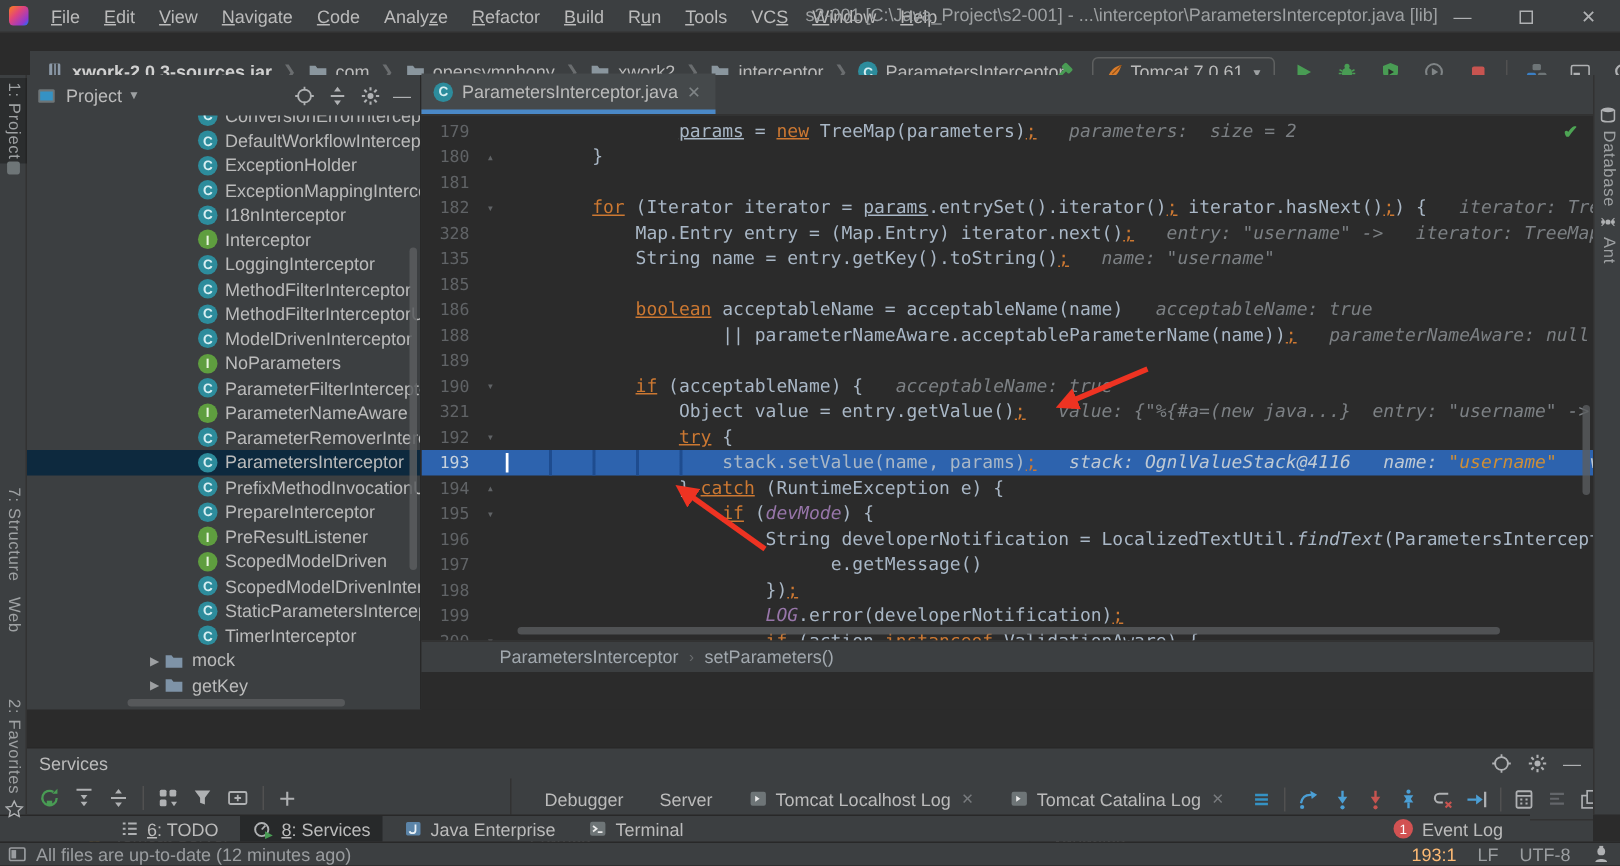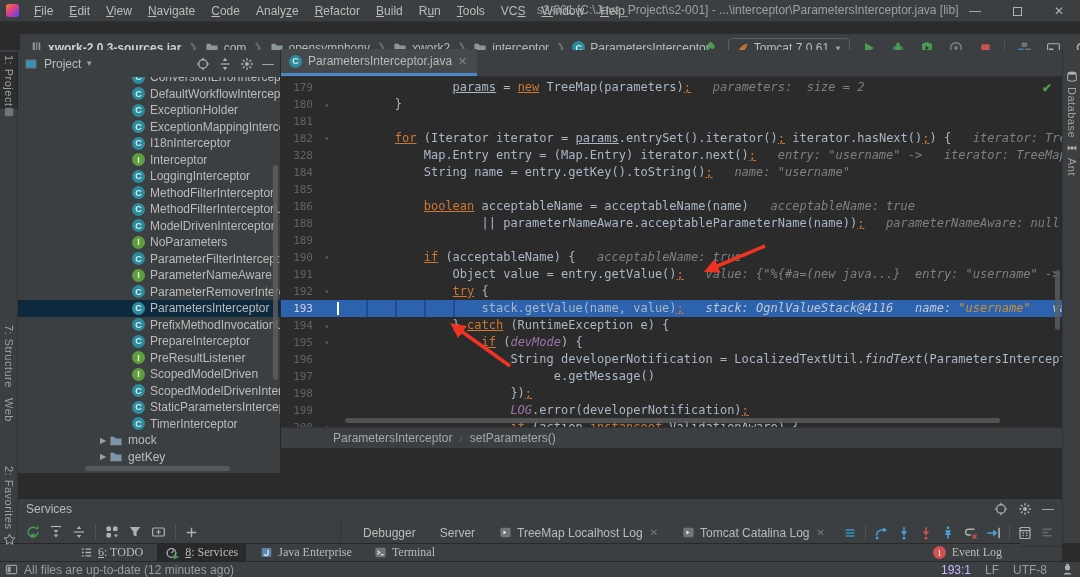--- a/index.html
+++ b/index.html
@@ -108,34 +108,34 @@
   .svc-tab { display:flex; align-items:center; gap:5px; padding:0 10px; height:28px; color:#BBBBBB; white-space:nowrap; }
   .svc-tab.active { box-shadow:inset 0 -2px 0 #787E84; }
   .svc-tab .close { color:#787B7E; font-size:10px; margin-left:2px; }
   #dbg-icons { display:flex; align-items:center; gap:8px; margin-left:4px; flex:1; }
   #svc-panes { height:22px; display:flex; align-items:center; }
   #pane-frames { width:345px; padding-left:12px; }
   #pane-vars { flex:1; padding-left:14px; border-left:1px solid #323232; height:100%; display:flex; align-items:center; }
 
   
   #bottombar { position:absolute; left:0; top:543px; width:1020px; height:18px; background:#3C3F41;
-    border-top:1px solid #282828; display:flex; align-items:center;font-family:Liberation Serif, serif; }
+    border-top:1px solid #282828; display:flex; align-items:center; }
   .btab { display:flex; align-items:center; gap:5px; height:18px; padding:0 8px; color:#BBBBBB; }
   .btab.active { background:#27292A; }
   #btabs { display:flex; margin-left:72px; gap:6px; }
   #eventlog { margin-left:auto; margin-right:18px; display:flex; align-items:center; gap:6px; }
   #evt-badge { width:13px; height:13px; border-radius:50%; background:#D25252; color:#FFF; font-size:9px;
     display:flex; align-items:center; justify-content:center; }
 
   
   #statusbar { position:absolute; left:0; top:561px; width:1080px; height:16px; background:#3C3F41;
     border-top:1px solid #282828; display:flex; align-items:center; color:#9A9DA0; }
   #status-left { display:flex; align-items:center; gap:6px; margin-left:5px; }
   #status-right { margin-left:auto; display:flex; align-items:center; gap:14px; margin-right:6px; }
-  #status-right .pos { color:#c4b5fd; }
+  #status-right .pos { color:#fdba74; }
 
   #arrows { position:absolute; left:0; top:0; width:1080px; height:577px; pointer-events:none; z-index:50; }
   svg.ic { display:block; }
 </style>
 </head>
 <body>
 
 <div id="app">
 
   <div id="titlebar">
@@ -550,21 +550,21 @@
           <span class="ln">182</span>
           <span class="fold">▾</span>
           <span class="ecl">        <span class="tk-k">for</span><span class="tk-d"> (Iterator iterator = </span><span class="tk-u">params</span><span class="tk-d">.entrySet().iterator()</span><span class="tk-k">;</span><span class="tk-d"> iterator.hasNext()</span><span class="tk-k">;</span><span class="tk-d">) { </span><span class="tk-h">  iterator: TreeMap$EntryIterat</span></span>
         </div>
         <div class="eline">
           <span class="ln">328</span>
           <span class="fold"></span>
           <span class="ecl">            <span class="tk-d">Map.Entry entry = (Map.Entry) iterator.next()</span><span class="tk-k">;</span><span class="tk-h">   entry: "username" -&gt;   iterator: TreeMap$EntryIterator@4</span></span>
         </div>
         <div class="eline">
-          <span class="ln">184</span>
+          <span class="ln">135</span>
           <span class="fold"></span>
           <span class="ecl">            <span class="tk-d">String name = entry.getKey().toString()</span><span class="tk-k">;</span><span class="tk-h">   name: "username"</span></span>
         </div>
         <div class="eline">
           <span class="ln">185</span>
           <span class="fold"></span>
           <span class="ecl"></span>
         </div>
         <div class="eline">
           <span class="ln">186</span>
@@ -580,33 +580,33 @@
           <span class="ln">189</span>
           <span class="fold"></span>
           <span class="ecl"></span>
         </div>
         <div class="eline">
           <span class="ln">190</span>
           <span class="fold">▾</span>
           <span class="ecl">            <span class="tk-k">if</span><span class="tk-d"> (acceptableName) { </span><span class="tk-h">  acceptableName: true</span></span>
         </div>
         <div class="eline">
-          <span class="ln">191</span>
+          <span class="ln">321</span>
           <span class="fold"></span>
           <span class="ecl">                <span class="tk-d">Object value = entry.getValue()</span><span class="tk-k">;</span><span class="tk-h">   value: {"%{#a=(new java...}  entry: "username" -&gt;</span></span>
         </div>
         <div class="eline">
           <span class="ln">192</span>
           <span class="fold">▾</span>
           <span class="ecl">                <span class="tk-k">try</span><span class="tk-d"> {</span></span>
         </div>
         <div class="eline hl">
           <span class="ln">193</span>
           <span class="fold"></span>
-          <span class="ecl"><span class="caret"></span>                    <span class="tk-d">stack.getValue(name, value)</span><span class="tk-k">;</span><span class="tk-hl">   stack: OgnlValueStack@4116   name: </span><span class="tk-hv">"username"</span><span class="tk-hl">   value: </span></span>
+          <span class="ecl"><span class="caret"></span>                    <span class="tk-d">stack.setValue(name, params)</span><span class="tk-k">;</span><span class="tk-hl">   stack: OgnlValueStack@4116   name: </span><span class="tk-hv">"username"</span><span class="tk-hl">   value: </span></span>
         </div>
         <div class="eline">
           <span class="ln">194</span>
           <span class="fold">▴</span>
           <span class="ecl">                <span class="tk-d">} </span><span class="tk-k">catch</span><span class="tk-d"> (RuntimeException e) {</span></span>
         </div>
         <div class="eline">
           <span class="ln">195</span>
           <span class="fold">▾</span>
           <span class="ecl">                    <span class="tk-k">if</span><span class="tk-d"> (</span><span class="tk-fi">devMode</span><span class="tk-d">) {</span></span>
@@ -737,21 +737,21 @@
           <span class="svc-tab">
             <span>Server</span>
           </span>
           <span class="svc-tab">
             <span style="display: inline-flex;">
               <svg class="ic" width="13" height="13" viewBox="0 0 14 14">
                 <rect x="1.5" y="2" width="11" height="10" rx="1.5" fill="#6E7577"></rect>
                 <path d="M4.8 4.8l3.2 2.2-3.2 2.2z" fill="#EAEAEA"></path>
               </svg>
             </span>
-            <span>TreeMap Localhost Log</span>
+            <span>Tomcat Localhost Log</span>
             <span class="close">✕</span>
           </span>
           <span class="svc-tab">
             <span style="display: inline-flex;">
               <svg class="ic" width="13" height="13" viewBox="0 0 14 14">
                 <rect x="1.5" y="2" width="11" height="10" rx="1.5" fill="#6E7577"></rect>
                 <path d="M4.8 4.8l3.2 2.2-3.2 2.2z" fill="#EAEAEA"></path>
               </svg>
             </span>
             <span>Tomcat Catalina Log</span>

